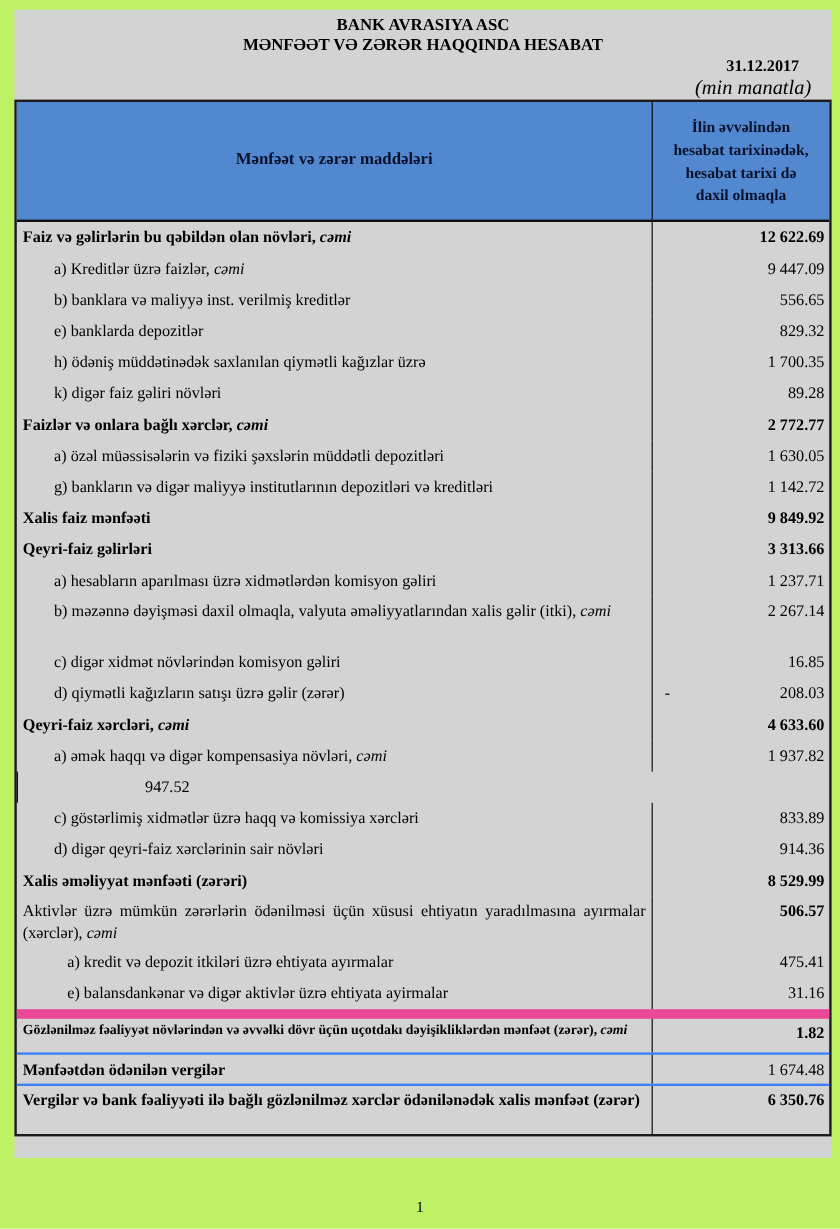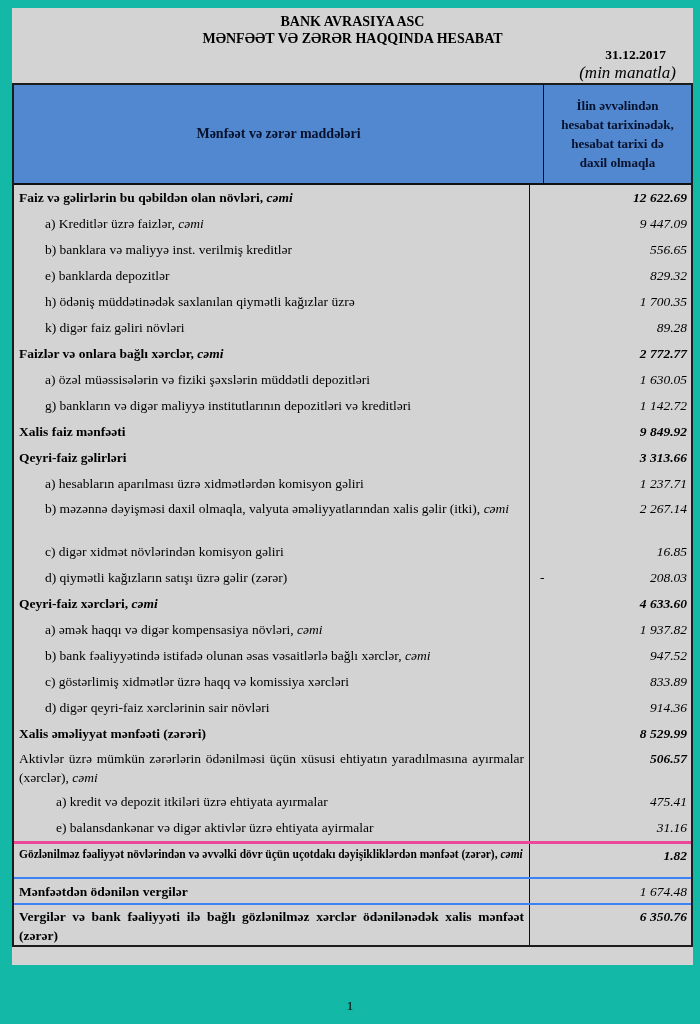--- a/index.html
+++ b/index.html
@@ -1,18 +1,18 @@
 <!DOCTYPE html>
 <html><head>
 <meta charset="utf-8">
 <style>
   * { margin:0; padding:0; box-sizing:border-box; }
   html,body { background:#ffffff; }
   .page {
-    position:relative; width:700px; height:1024px; background:#14b8a6;
+    position:relative; width:700px; height:1024px; background:#bef264;
     font-family:"Liberation Serif", serif; color:#000; overflow:hidden;
   }
   .doc {
     position:absolute; left:12px; top:8px; width:681px; height:957px;
     background:#d3d3d3;
   }
   .title-line { text-align:center; font-weight:bold; font-size:14px; line-height:17px; }
   .title-line.first { padding-top:5px; }
   .date-line { text-align:right; font-weight:bold; font-size:13.5px; line-height:15px; padding-right:27px; }
   .unit-line { text-align:right; font-style:italic; font-size:17px; line-height:15px; margin-top:3px; padding-right:17px; }
@@ -25,35 +25,35 @@
   }
   .th-items { flex:1; display:flex; align-items:center; justify-content:center; font-size:14px; }
   .th-value {
     width:148px; border-left:1px solid #101010; display:flex; align-items:center;
     justify-content:center; text-align:center; font-size:13px; line-height:19px; padding:0 13px;
   }
 
   .trow { display:flex; align-items:stretch; height:26px; }
   .trow.two { height:42px; }
   .trow.two.small { height:36px; }
-  .sep-thick { border-top:3px solid #ec4899; }
+  .sep-thick { border-top:8px solid #ec4899; }
   .sep-thin  { border-top:2px solid #3b82f6; }
 
   .cl { flex:1; padding:0 5px 0 5px; font-size:13.5px; line-height:26px; overflow:hidden; white-space:nowrap; }
   .trow.two .cl { line-height:19px; padding-top:2px; white-space:normal; }
   .trow.small .cl { font-size:11.5px; line-height:16px; padding-top:2px; }
   .cl.ind1 { padding-left:11px;margin-left:20px; }
   .cl.ind2 { padding-left:42px; }
   .b { font-weight:bold; }
   .just { text-align:justify; }
   .cl i { font-style:italic; }
 
   .cv {
-    width:162px; border-left:1px solid #101010; text-align:right;
-    padding:0 4px; font-size:13.5px; line-height:26px; white-space:nowrap;font-style:italic;
+    width:148px; border-left:1px solid #101010; text-align:right;
+    padding:0 4px; font-size:13.5px; line-height:26px; white-space:nowrap;
   }
   .trow.two .cv { line-height:19px; padding-top:2px; }
   .cv.withminus { display:flex; justify-content:space-between; padding-left:10px; }
 
   .page-num { position:absolute; left:0; right:0; top:998px; text-align:center; font-size:13px; }
 </style>
 </head>
 <body>
 
 <div class="page">
@@ -135,21 +135,20 @@
           </div>
           <div class="trow">
             <div class="cl ind0 b">Qeyri-faiz xərcləri, <i>cəmi</i></div>
             <div class="cv b"><span>4 633.60</span></div>
           </div>
           <div class="trow">
             <div class="cl ind1">a) əmək haqqı və digər kompensasiya növləri, <i>cəmi</i></div>
             <div class="cv"><span>1 937.82</span></div>
           </div>
           <div class="trow">
-            <div class="cl ind1">b) bank fəaliyyətində istifadə olunan əsas vəsaitlərlə bağlı xərclər, <i>cəmi</i></div>
             <div class="cv"><span>947.52</span></div>
           </div>
           <div class="trow">
             <div class="cl ind1">c) göstərlimiş xidmətlər üzrə haqq və komissiya xərcləri</div>
             <div class="cv"><span>833.89</span></div>
           </div>
           <div class="trow">
             <div class="cl ind1">d) digər qeyri-faiz xərclərinin sair növləri</div>
             <div class="cv"><span>914.36</span></div>
           </div>

